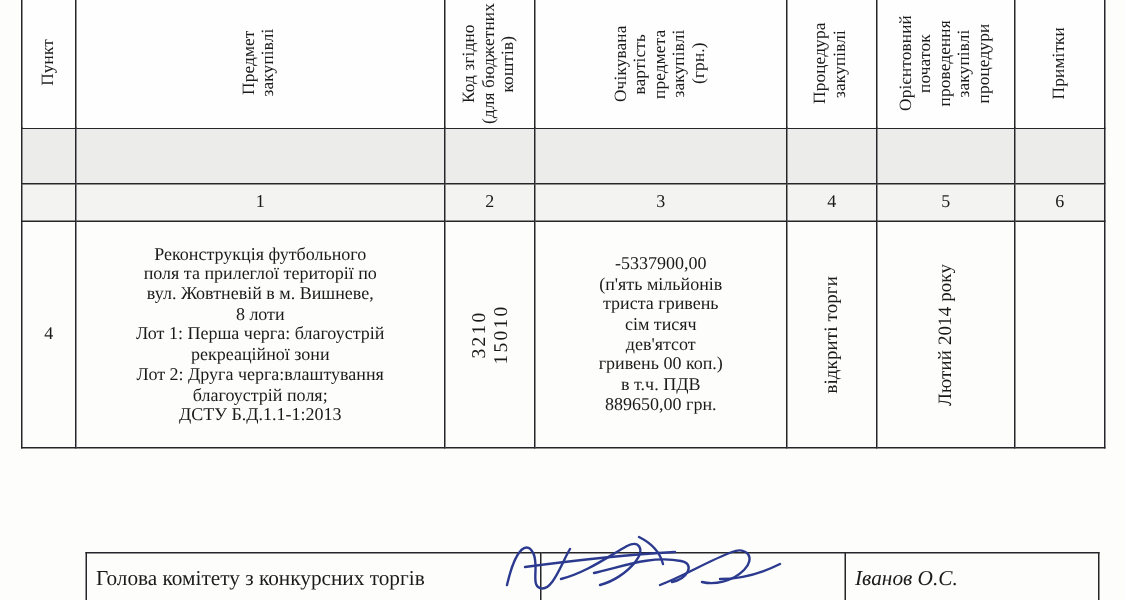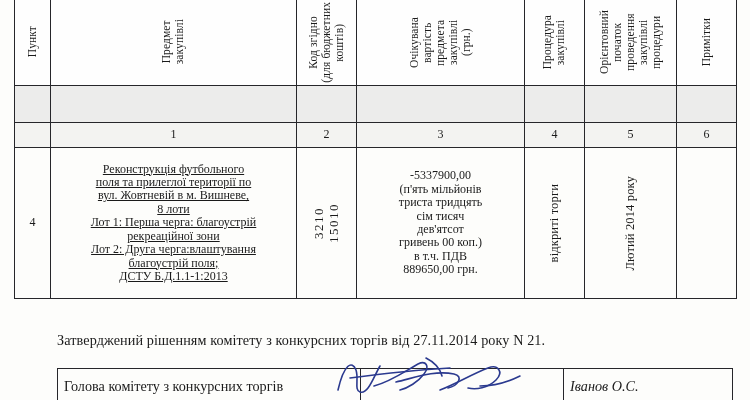--- a/index.html
+++ b/index.html
@@ -92,21 +92,21 @@
     vertical-align: top;
     padding-top: 8px;
   }
   .subject {
     text-align: center;
     padding: 6px 6px;
     line-height: 1.30;
     font-size: 12.7px;
     vertical-align: top;
   }
-  .subject .ln { display: block; white-space: nowrap; text-decoration: underline; }
+  .subject .ln { display: block; white-space: nowrap; }
   .code-cell .vert {
     font-size: 13px;
     letter-spacing: 1.5px;
     max-height: 140px;
   }
   .code-inner {
     display: flex;
     align-items: center;
     justify-content: center;
     height: 148px;
@@ -270,21 +270,21 @@
         </td>
         <td class="code-cell">
           <div class="code-inner">
                 <span class="vert">3210
 15010</span>
               </div>
         </td>
         <td class="amount">
           <span class="ln">-5337900,00</span>
           <span class="ln">(п'ять мільйонів</span>
-          <span class="ln">триста тридцять</span>
+          <span class="ln">триста гривень</span>
           <span class="ln">сім тисяч</span>
           <span class="ln">дев'ятсот</span>
           <span class="ln">гривень  00 коп.)</span>
           <span class="ln">в т.ч. ПДВ</span>
           <span class="ln">889650,00 грн.</span>
         </td>
         <td>
           <div class="proc-inner">
                 <span class="vert">відкриті торги</span>
               </div>
@@ -293,21 +293,20 @@
           <div class="date-inner">
                 <span class="vert">Лютий 2014 року</span>
               </div>
         </td>
         <td></td>
       </tr>
     </tbody>
       </table>
   </div>
 
-  <div class="approved">Затверджений рішенням комітету з конкурсних торгів від 27.11.2014 року  N 21.</div>
 
   <table class="sign-table">
     <tbody>
         <tr>
       <td class="sign-role">Голова комітету з конкурсних торгів</td>
       <td class="sign-space"></td>
       <td class="sign-name">Іванов  О.С.</td>
     </tr>
   </tbody>
     </table>

